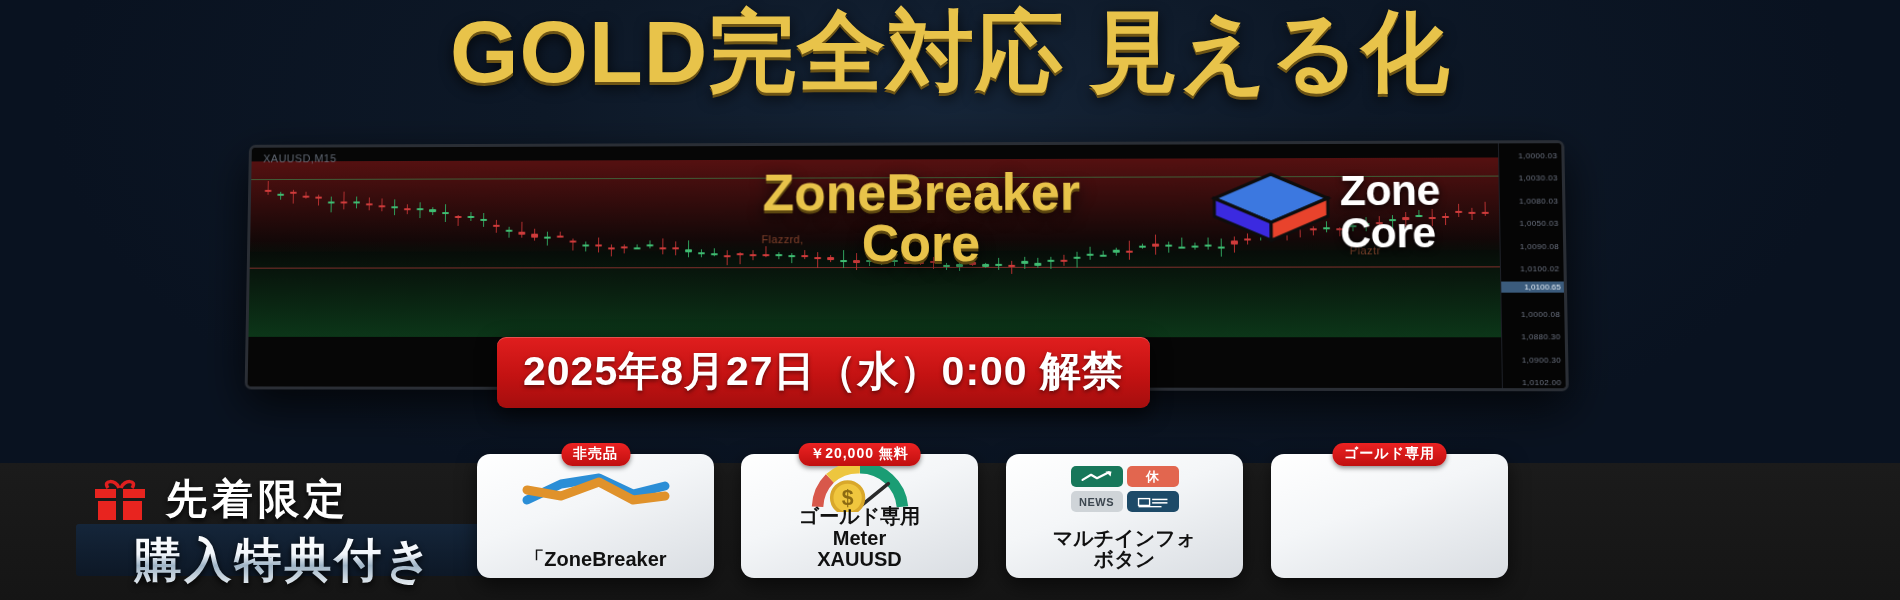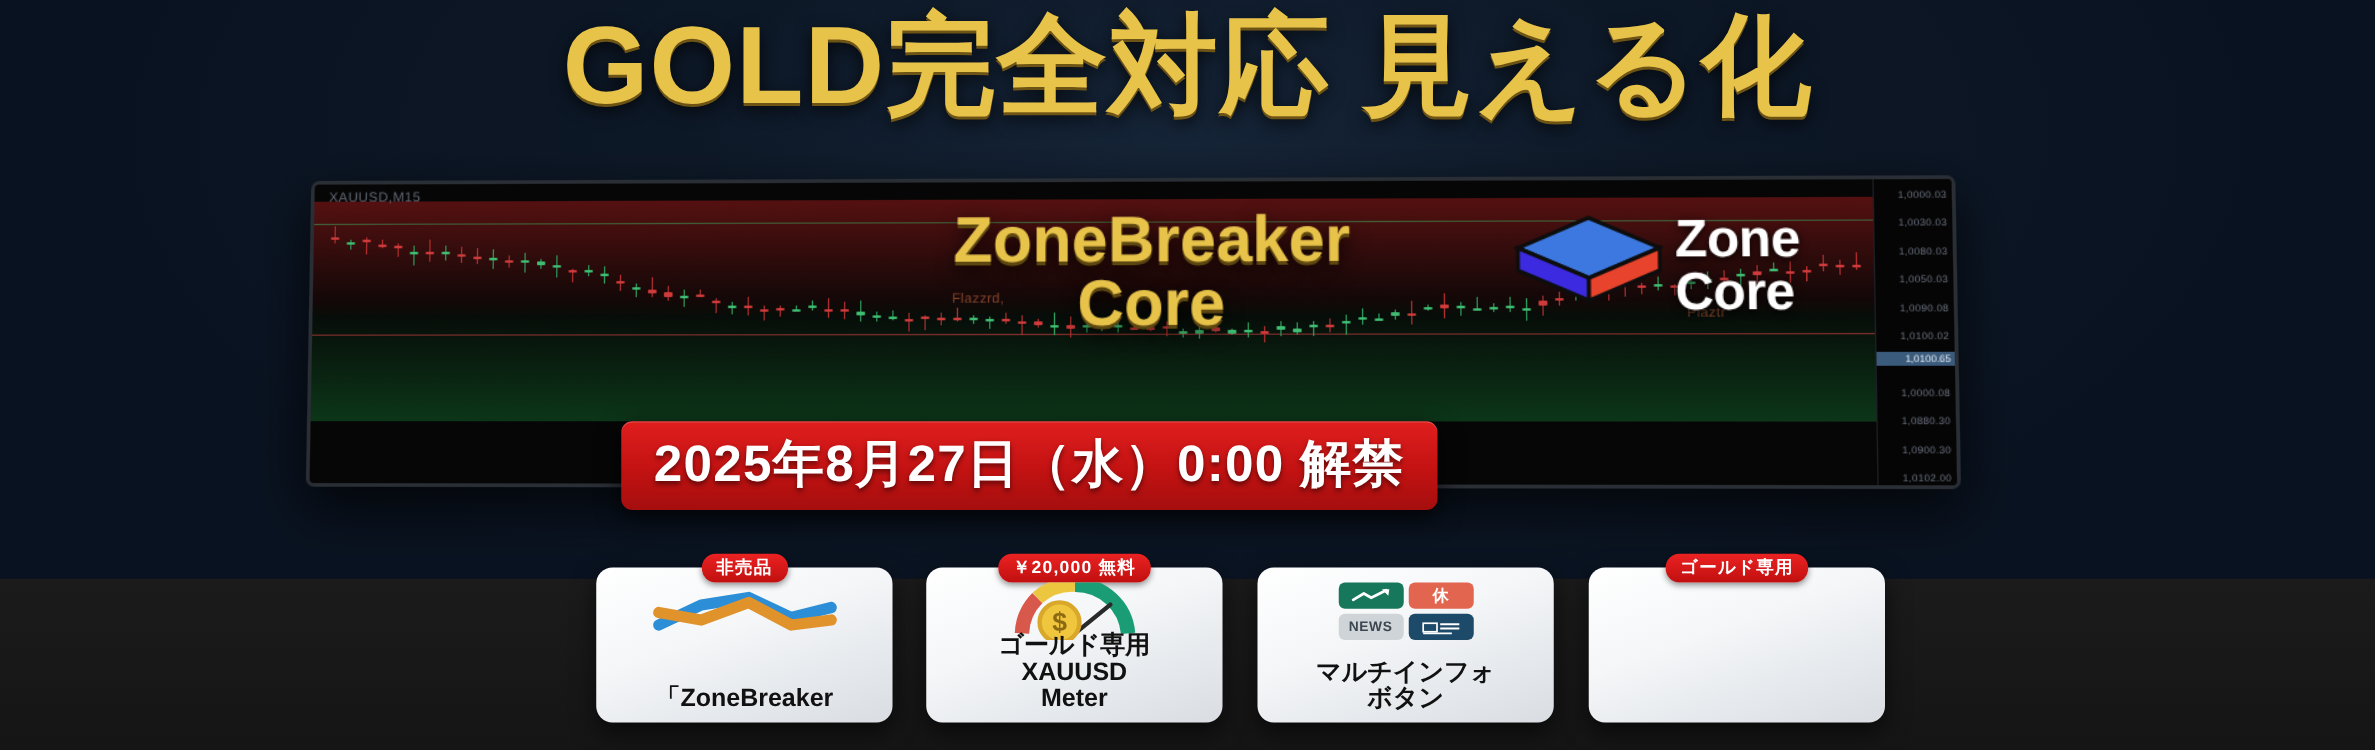--- a/index.html
+++ b/index.html
@@ -655,20 +655,36 @@
       <div>Core</div>
     </div>
   </div>
 
   <div id="date-banner">
     <div class="txt">2025年8月27日（水）0:00 解禁</div>
   </div>
 
   <div id="bottom-bar"></div>
 
+  <div id="bonus-block">
+    <div id="bonus-line2-bg"></div>
+    <div id="bonus-row1">
+      <span id="gift-icon">
+        <svg viewBox="0 0 56 46" width="56" height="46">
+          <path d="M16 11 C10 3, 24 2, 27 11" fill="none" stroke="#e01f1f" stroke-width="3.5"></path>
+          <path d="M40 11 C46 3, 32 2, 29 11" fill="none" stroke="#e01f1f" stroke-width="3.5"></path>
+          <rect x="3" y="12" width="50" height="9" fill="#e8241f"></rect>
+          <rect x="6" y="24" width="44" height="19" fill="#e8241f"></rect>
+          <rect x="24" y="12" width="7" height="31" fill="#1b1b1b"></rect>
+        </svg>
+      </span>
+      <span id="bonus-line1">先着限定</span>
+    </div>
+    <div id="bonus-line2">購入特典付き</div>
+  </div>
 
   <div class="card" id="card1">
     <div class="card-badge">非売品</div>
     <div class="card-icon">
       <svg viewBox="0 0 150 46" width="150" height="46">
         <polyline points="6,34 40,18 78,12 112,28 144,20" fill="none" stroke="#2b8ed6" stroke-width="9" stroke-linejoin="round" stroke-linecap="round"></polyline>
         <polyline points="6,24 40,30 78,16 112,34 144,30" fill="none" stroke="#e0922b" stroke-width="9" stroke-linejoin="round" stroke-linecap="round"></polyline>
       </svg>
     </div>
     <div class="card-title">
@@ -683,22 +699,22 @@
         <path d="M12 46 A48 48 0 0 1 26 14" fill="none" stroke="#d8584b" stroke-width="13"></path>
         <path d="M26 14 A48 48 0 0 1 60 2" fill="none" stroke="#edc63f" stroke-width="13"></path>
         <path d="M60 2 A48 48 0 0 1 108 46" fill="none" stroke="#1a9d74" stroke-width="13"></path>
         <line x1="60" y1="46" x2="92" y2="20" stroke="#2a2a2a" stroke-width="4" stroke-linecap="round"></line>
         <circle cx="46" cy="36" r="18" fill="#f0c63e" stroke="#d9a82b" stroke-width="4"></circle>
         <text x="46" y="44" font-size="24" font-weight="bold" fill="#8c6a12" text-anchor="middle" font-family="Liberation Sans, sans-serif">$</text>
       </svg>
     </div>
     <div class="card-title">
       <span class="l">ゴールド専用</span>
+      <span class="l">Meter</span>
       <span class="l">XAUUSD</span>
-      <span class="l">Meter</span>
     </div>
   </div>
 
   <div class="card" id="card3">
     <div class="card-icon">
       <div class="tiles">
         <div class="tile tile-green">
           <svg viewBox="0 0 40 14" width="34" height="13">
             <polyline points="3,11 13,5 20,9 34,2" fill="none" stroke="#fff" stroke-width="2.6" stroke-linecap="round" stroke-linejoin="round"></polyline>
             <polygon points="30,1 37,1 36,7" fill="#fff"></polygon>

